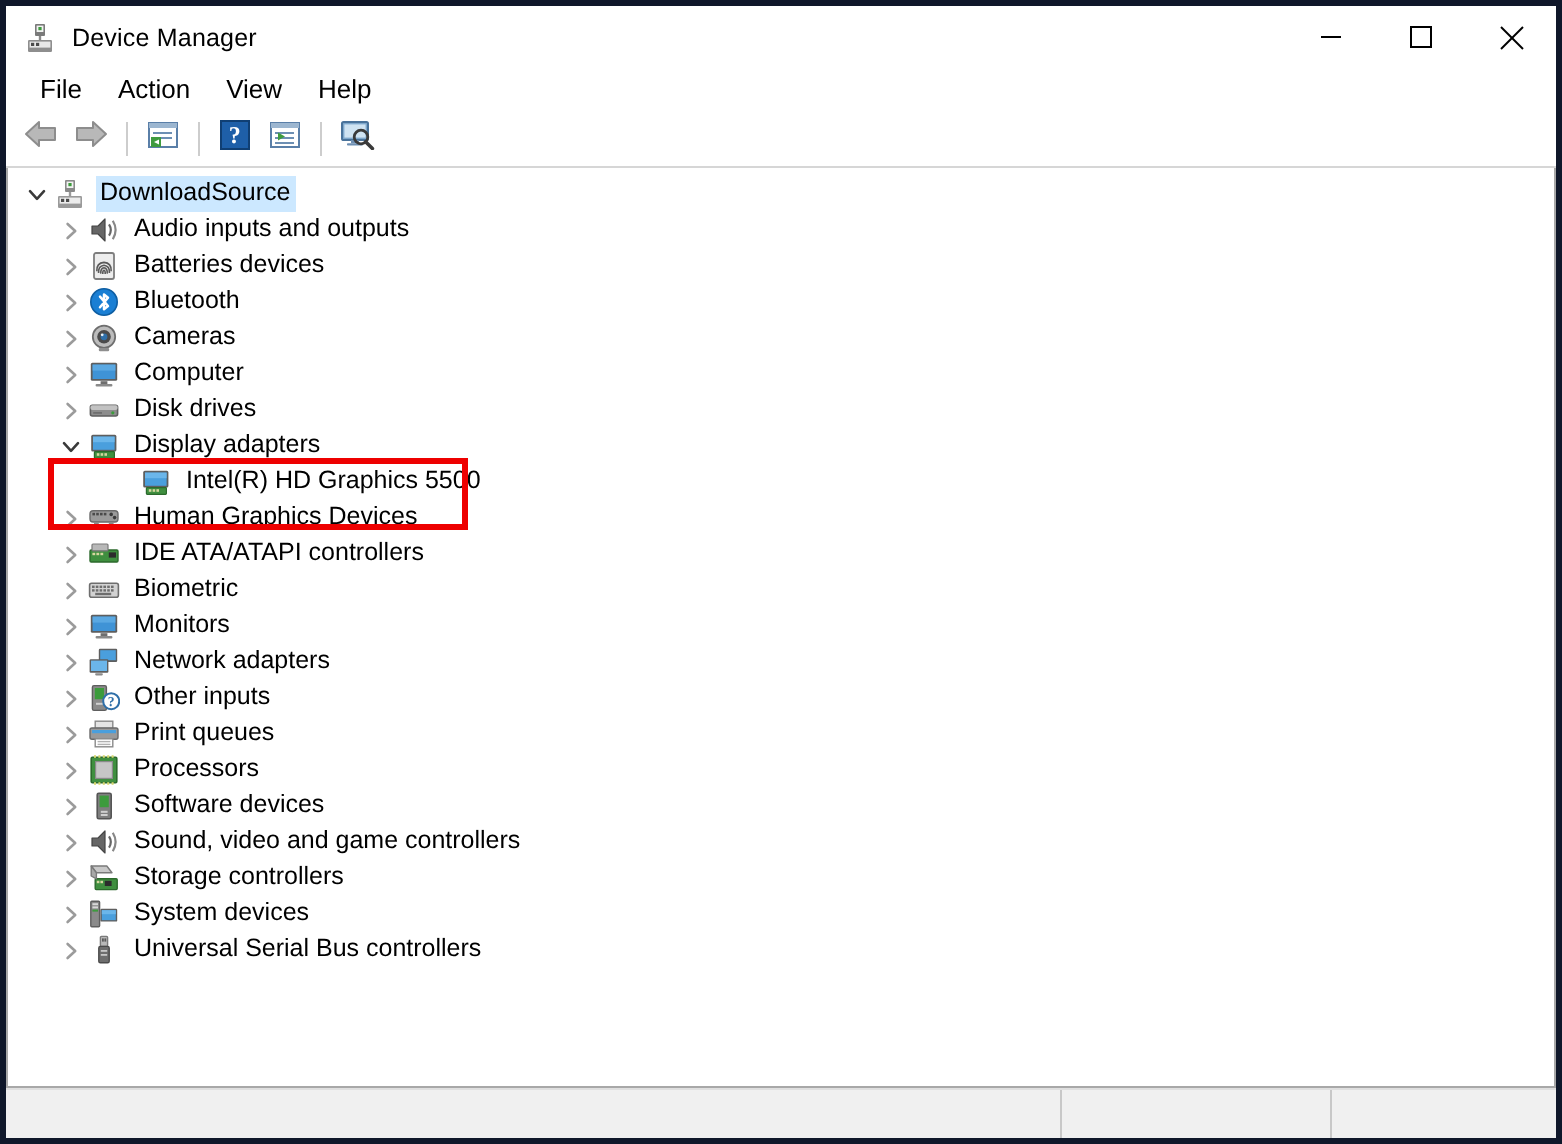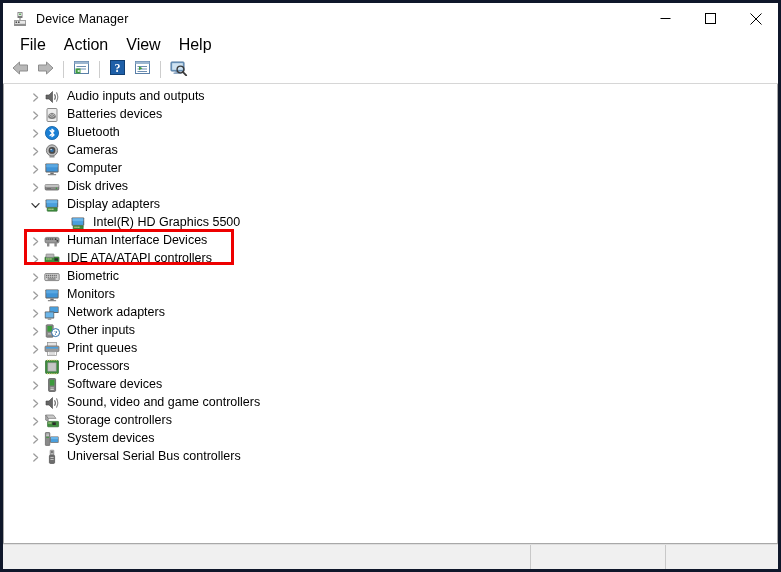--- a/index.html
+++ b/index.html
@@ -70,21 +70,21 @@
   .win-btn svg { display: block; }
 
   
   .menubar {
     height: 22px;
     min-height: 22px;
     background: #ffffff;
     display: flex;
     align-items: center;
     padding-left: 8px;
-    font-size: 16px;
+    font-size: 13px;
     color: #000000;
   }
   .menu-item {
     padding: 2px 9px 3px 9px;
     cursor: default;
     white-space: nowrap;
   }
 
   
   .toolbar {
@@ -301,20 +301,40 @@
           <rect x="4.5" y="12.6" width="8" height="1.2" rx="0.4" fill="#6d8fb3"></rect>
           <circle cx="11.5" cy="9.5" r="3.4" fill="none" stroke="#3a3a3a" stroke-width="1.4"></circle>
           <line x1="13.8" y1="11.9" x2="17.2" y2="15.3" stroke="#3a3a3a" stroke-width="1.8" stroke-linecap="round"></line>
         </svg>
       </span>
     </div>
   </div>
 
   <div class="treepane">
 
+    <div class="tree-row lvl0 selected">
+      <span class="chev">
+        <svg width="9" height="9" viewBox="0 0 9 9">
+            <path d="M1 2.6 L4.5 6.4 L8 2.6" fill="none" stroke="#3a3a3a" stroke-width="1.3" stroke-linecap="round" stroke-linejoin="round"></path>
+          </svg>
+      </span>
+      <span class="node-icon">
+        <svg width="16" height="16" viewBox="0 0 16 16">
+          <rect x="5.5" y="1" width="5" height="6" rx="0.5" fill="#8a8a8a"></rect>
+          <rect x="6.3" y="1.8" width="3.4" height="3.2" fill="#f2f2f2"></rect>
+          <rect x="7.2" y="2.5" width="1.6" height="1.6" fill="#3c9b3c"></rect>
+          <rect x="7.4" y="7" width="1.2" height="2" fill="#9a9a9a"></rect>
+          <rect x="2" y="9" width="12" height="6" rx="0.6" fill="#9a9a9a"></rect>
+          <rect x="2.8" y="9.8" width="10.4" height="3" fill="#ececec"></rect>
+          <rect x="3.5" y="10.4" width="1.6" height="1.6" fill="#4b4b4b"></rect>
+          <rect x="6" y="10.4" width="1.6" height="1.6" fill="#4b4b4b"></rect>
+        </svg>
+      </span>
+      <span class="row-label">DownloadSource</span>
+    </div>
 
     <div class="tree-row lvl1">
       <span class="chev">
         <svg width="9" height="9" viewBox="0 0 9 9">
             <path d="M2.8 1 L6.6 4.5 L2.8 8" fill="none" stroke="#9b9b9b" stroke-width="1.3" stroke-linecap="round" stroke-linejoin="round"></path>
           </svg>
       </span>
       <span class="node-icon">
         <svg width="16" height="16" viewBox="0 0 16 16">
           <path d="M2 6 L5 6 L8.5 2.5 L8.5 13.5 L5 10 L2 10 Z" fill="#666" stroke="#444" stroke-width="0.6" stroke-linejoin="round"></path>
@@ -459,21 +479,21 @@
           <rect x="2.2" y="5.4" width="1.3" height="1.3" fill="#4a4a4a"></rect>
           <rect x="4.1" y="5.4" width="1.3" height="1.3" fill="#4a4a4a"></rect>
           <rect x="6" y="5.4" width="1.3" height="1.3" fill="#4a4a4a"></rect>
           <rect x="7.9" y="5.4" width="1.3" height="1.3" fill="#4a4a4a"></rect>
           <circle cx="11.6" cy="6.2" r="0.9" fill="#3a3a3a"></circle>
           <circle cx="13.3" cy="7.8" r="0.9" fill="#3a3a3a"></circle>
           <rect x="3" y="10" width="2.4" height="3.4" rx="0.5" fill="#8a8a8a"></rect>
           <rect x="10.4" y="10" width="2.4" height="3.4" rx="0.5" fill="#8a8a8a"></rect>
         </svg>
       </span>
-      <span class="row-label">Human Interface Devices</span>
+      <span class="row-label">Human Graphics Devices</span>
     </div>
 
     <div class="tree-row lvl1">
       <span class="chev">
         <svg width="9" height="9" viewBox="0 0 9 9">
             <path d="M2.8 1 L6.6 4.5 L2.8 8" fill="none" stroke="#9b9b9b" stroke-width="1.3" stroke-linecap="round" stroke-linejoin="round"></path>
           </svg>
       </span>
       <span class="node-icon">
         <svg width="16" height="16" viewBox="0 0 16 16">

